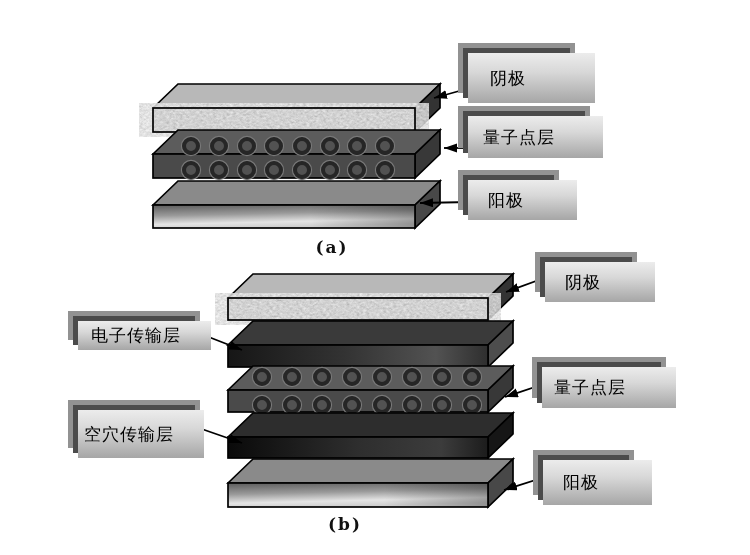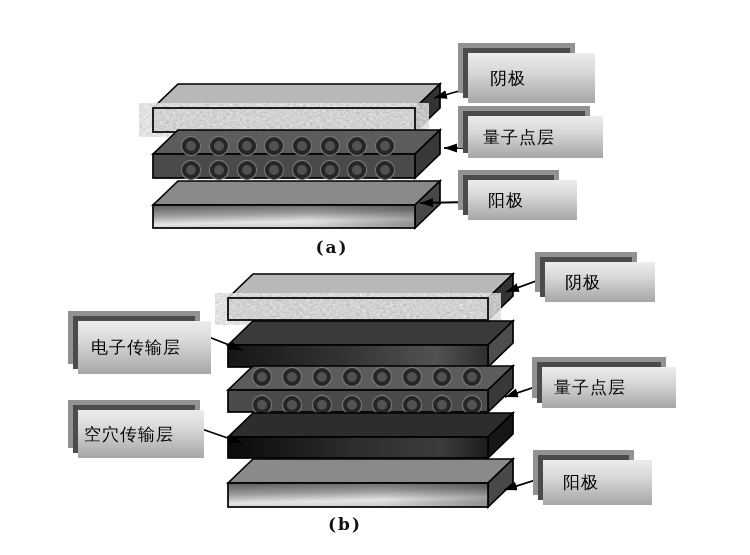--- a/index.html
+++ b/index.html
@@ -204,21 +204,21 @@
   <div class="layer-mid"></div>
   <div class="layer-front" style="padding-left:20px;">阳极</div>
 </div>
 
 <div class="stack-card" style="left:545px; top:262px; width:90px; height:40px;">
   <div class="layer-back"></div>
   <div class="layer-mid"></div>
   <div class="layer-front" style="padding-left:20px;">阴极</div>
 </div>
 
-<div class="stack-card" style="left:78px; top:321px; width:120px; height:53px;">
+<div class="stack-card" style="left:78px; top:321px; width:120px; height:29px;">
   <div class="layer-back"></div>
   <div class="layer-mid"></div>
   <div class="layer-front" style="padding-left:13px;">电子传输层</div>
 </div>
 
 <div class="stack-card" style="left:542px; top:367px; width:122px; height:41px;">
   <div class="layer-back"></div>
   <div class="layer-mid"></div>
   <div class="layer-front" style="padding-left:12px;">量子点层</div>
 </div>

